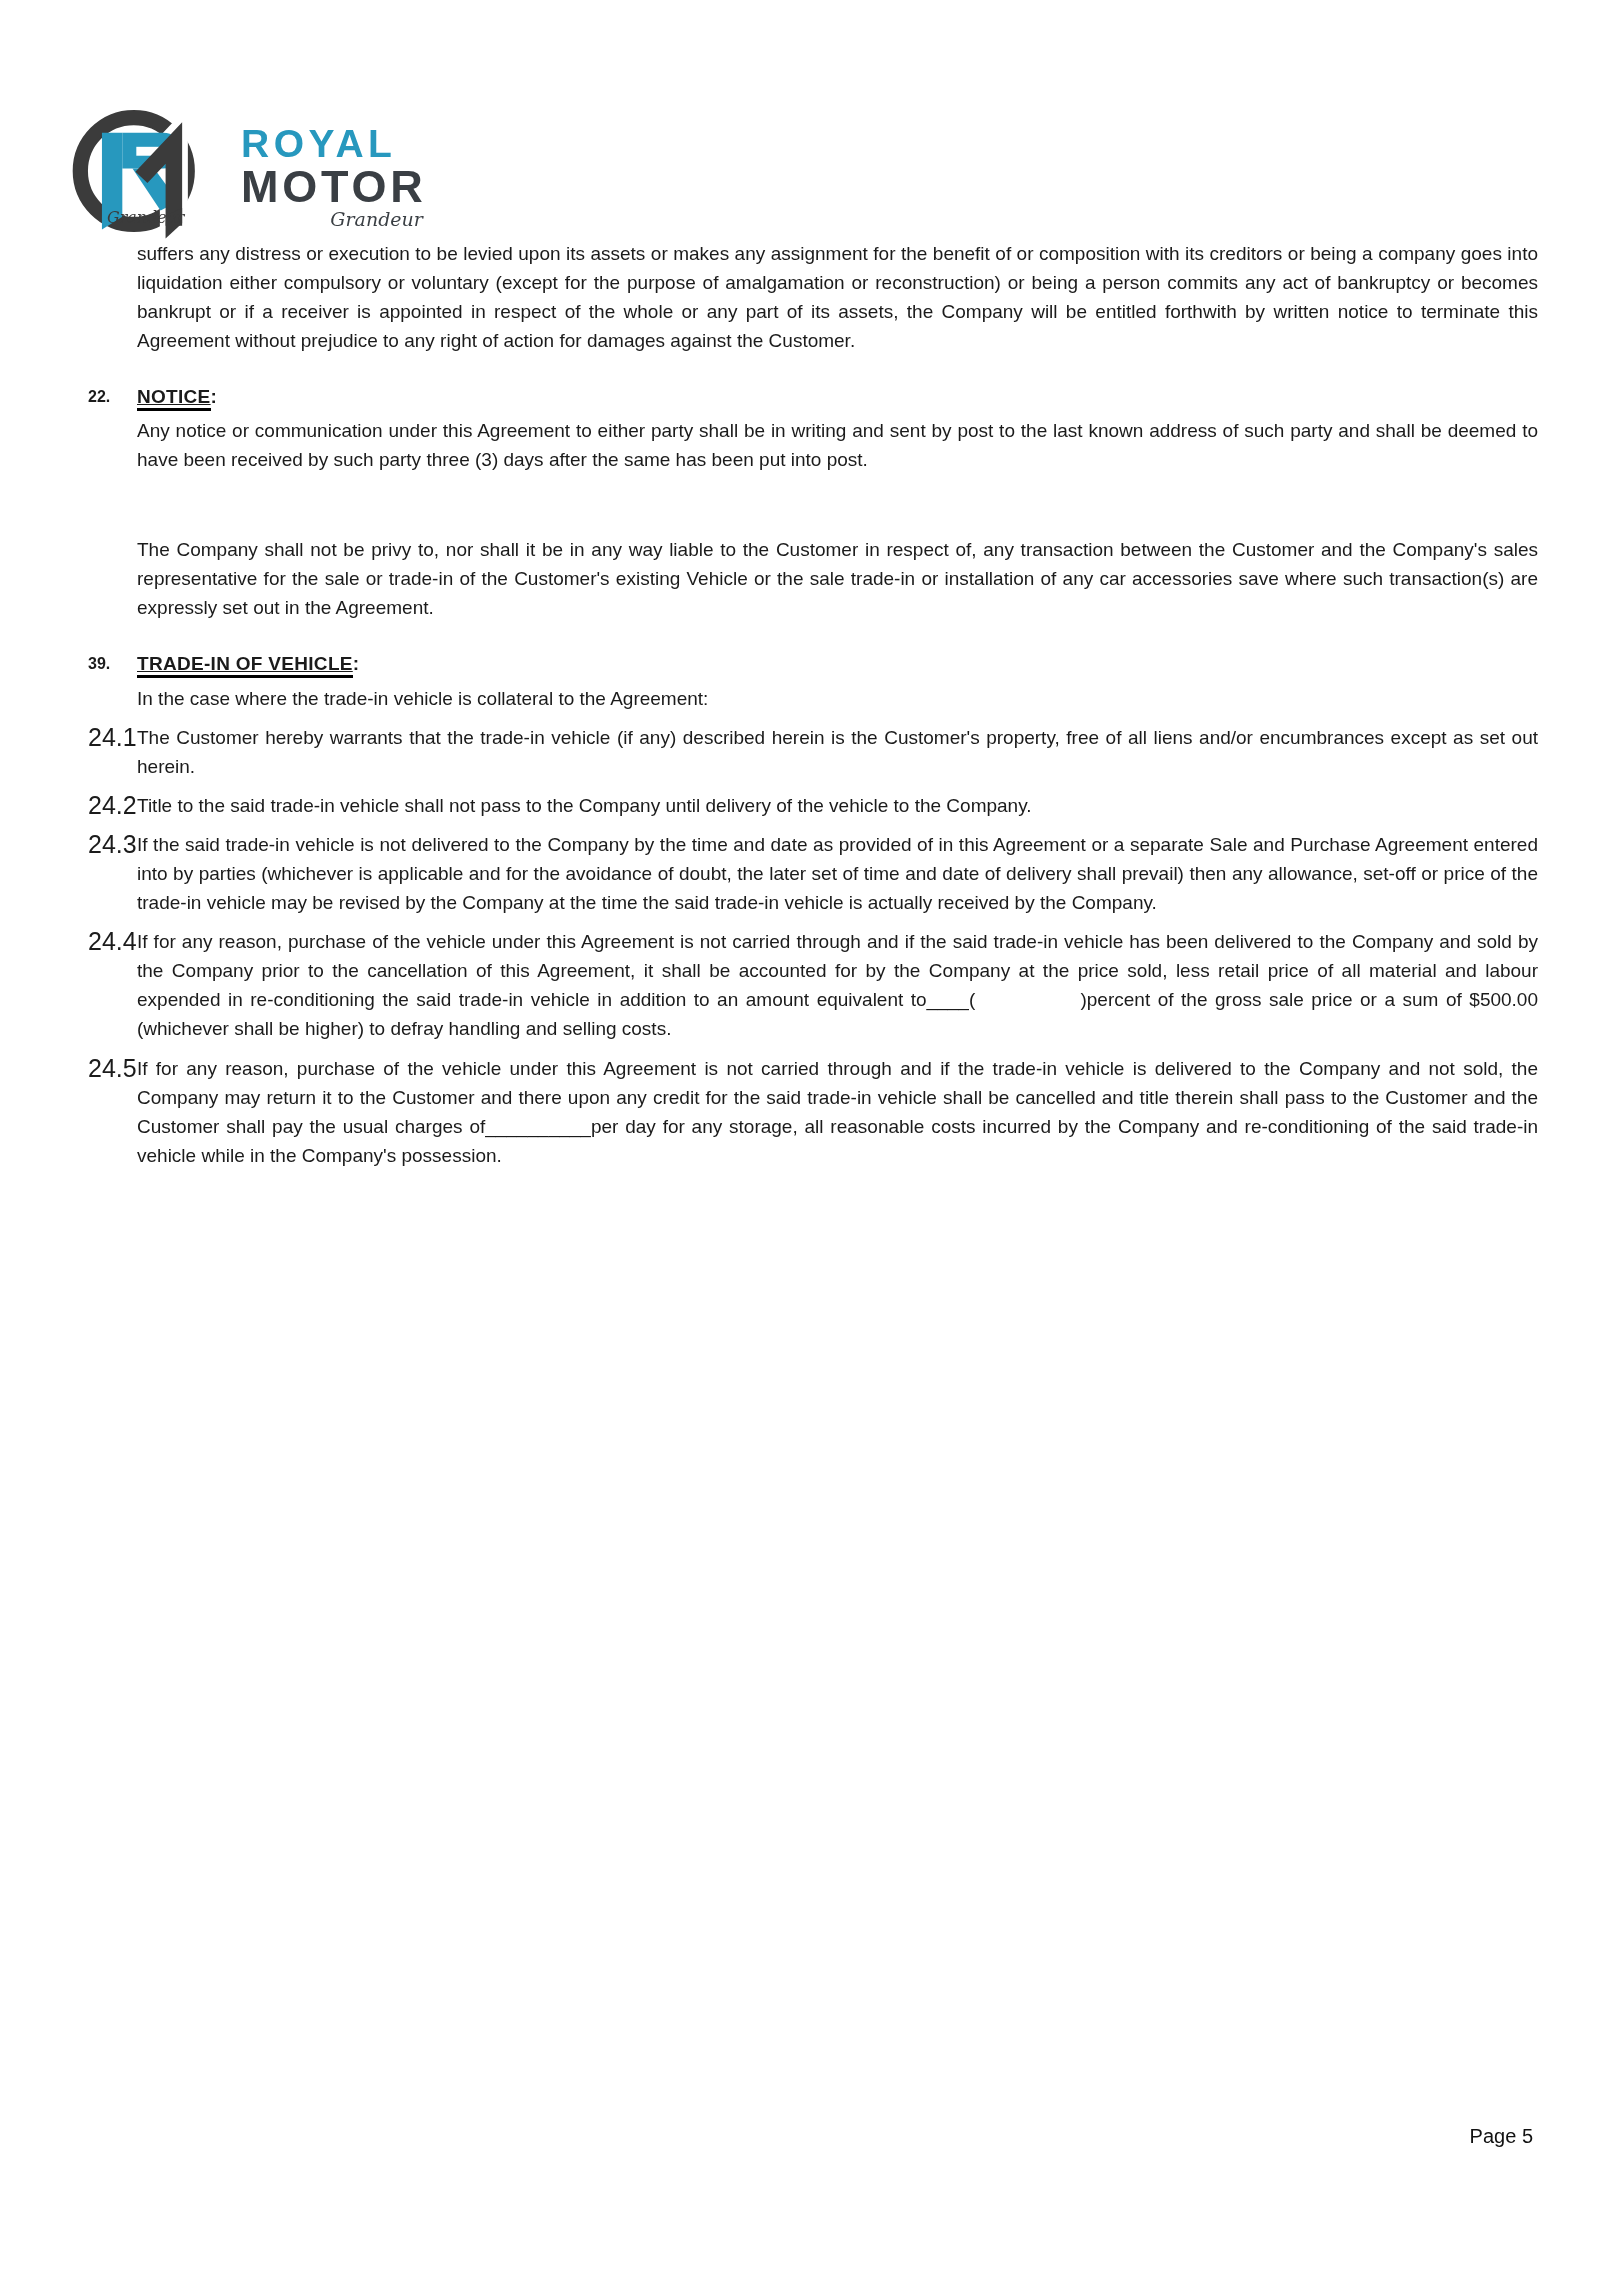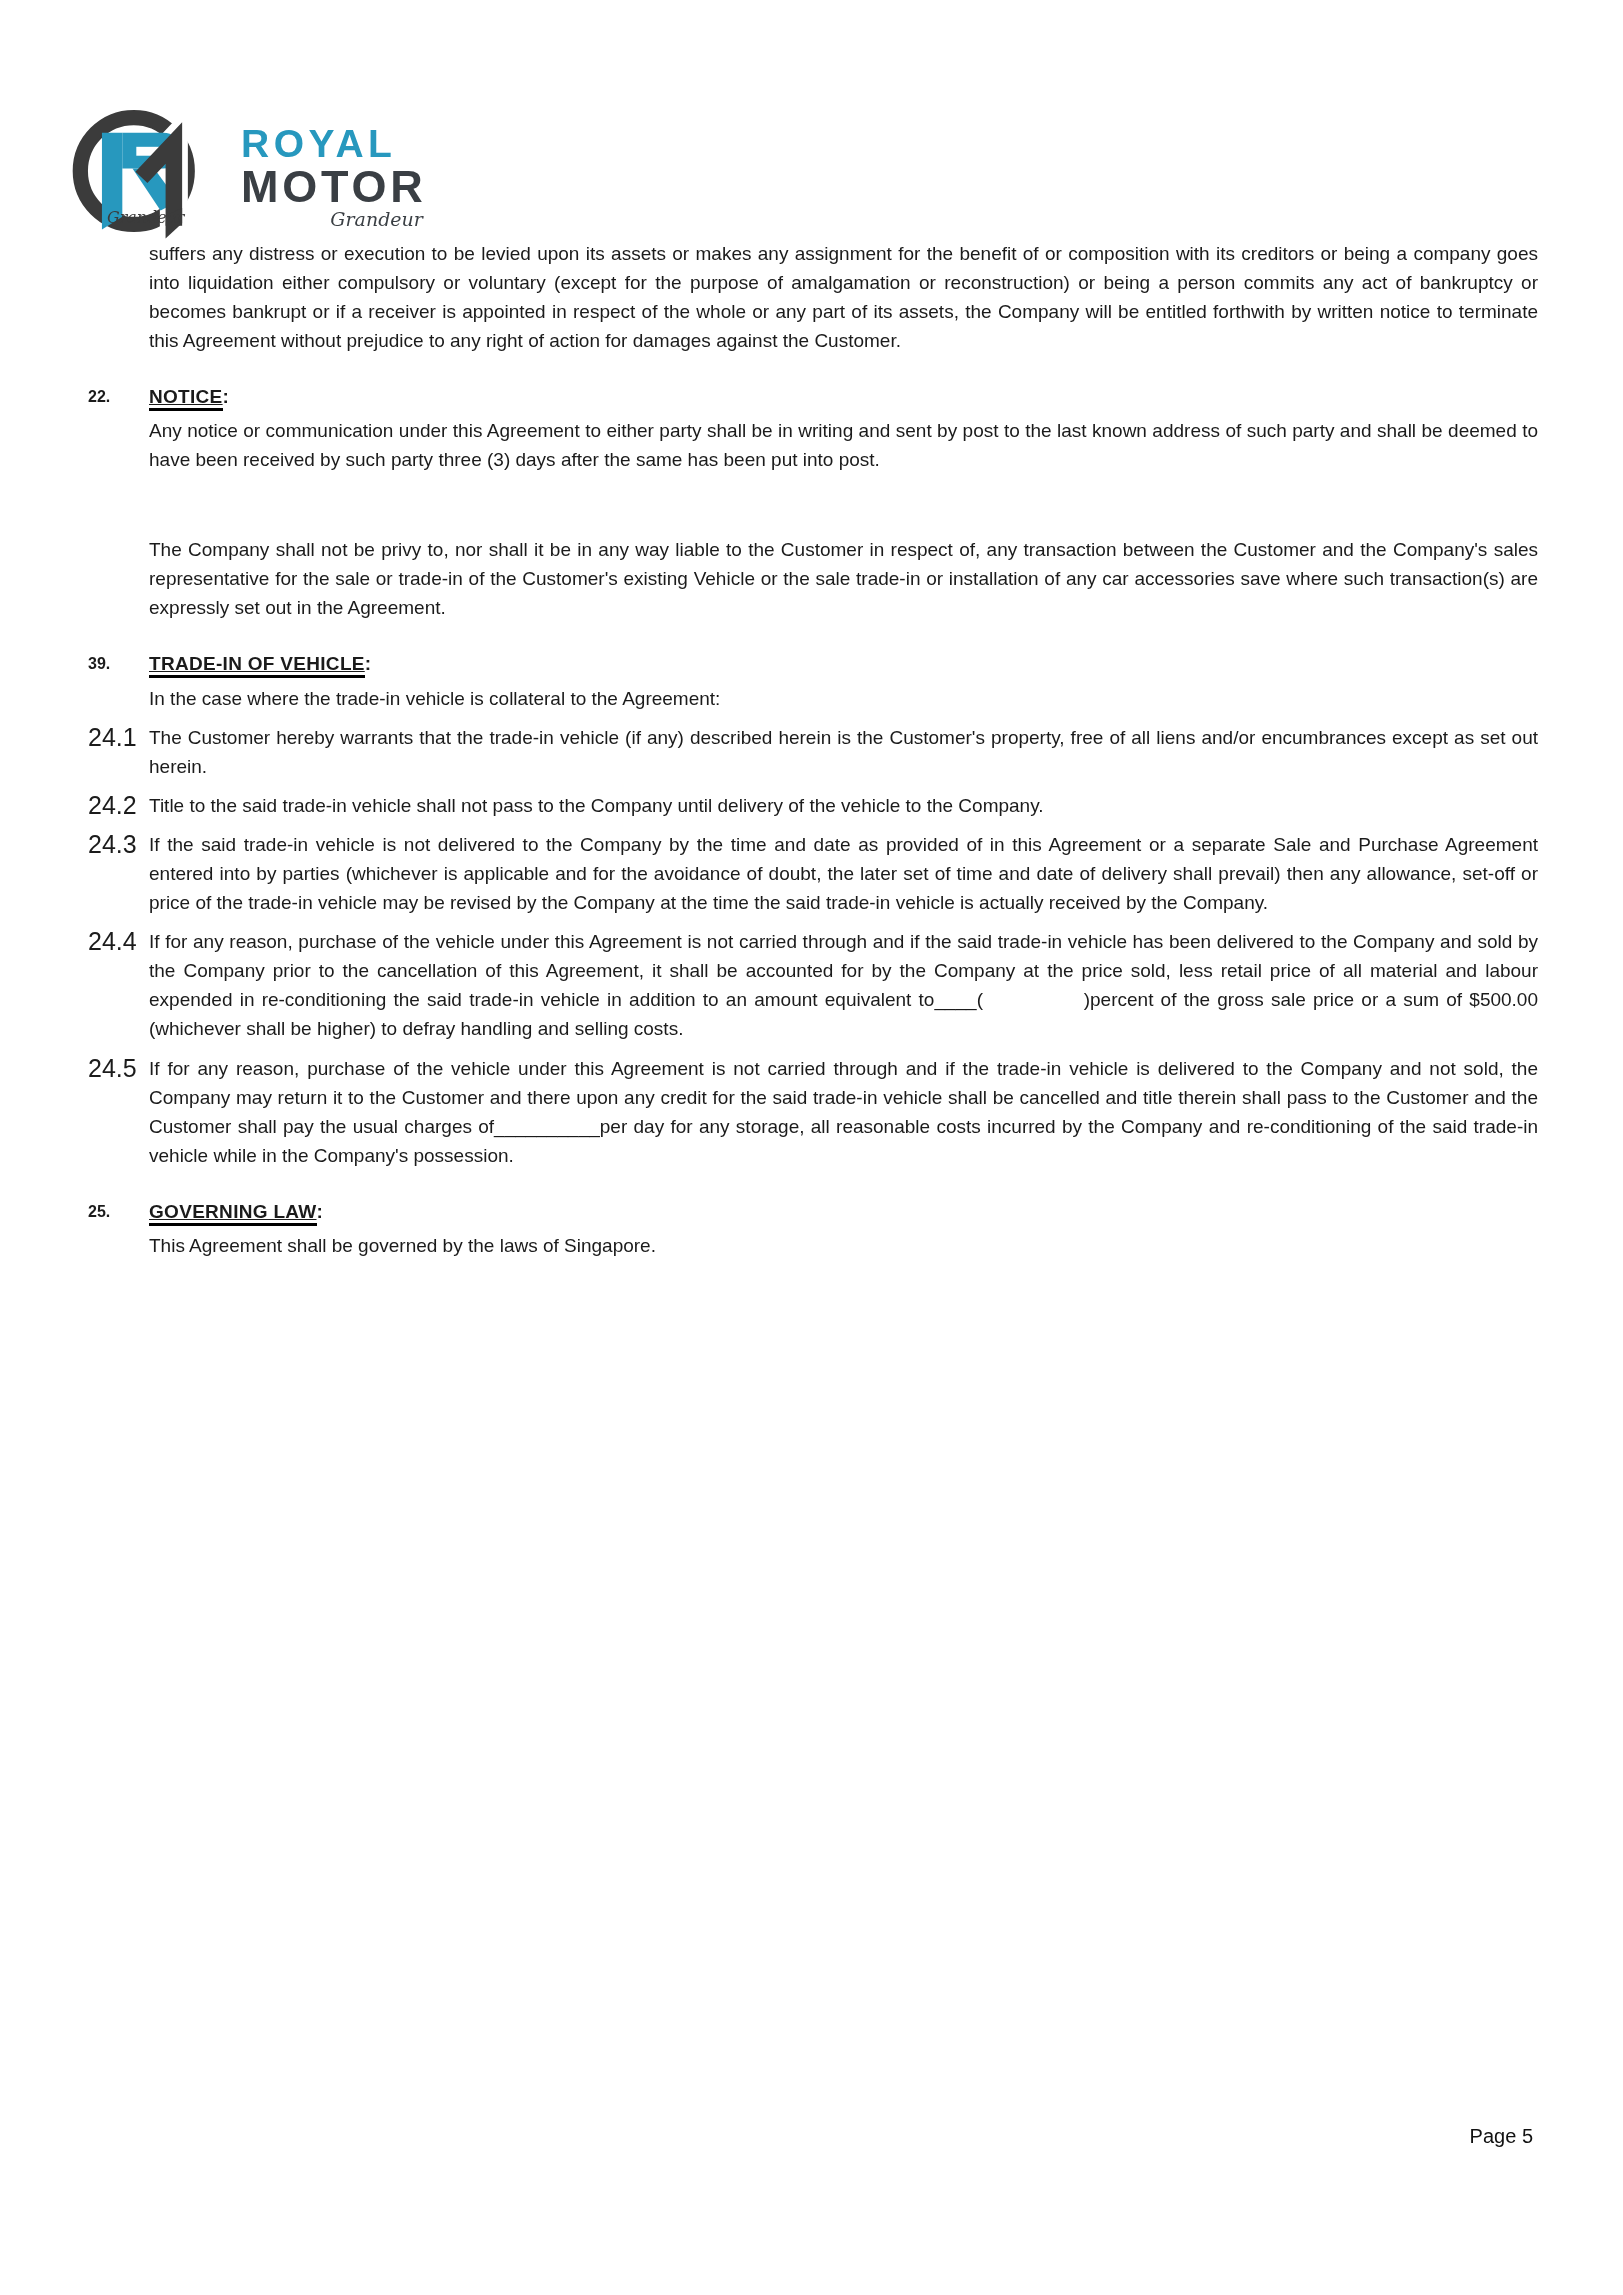--- a/index.html
+++ b/index.html
@@ -27,21 +27,21 @@
   }
   .brand-tagline {
     font-family: "DejaVu Serif", serif; font-style: italic;
     font-size: 19px; color: #3a3f44; text-align: right;
     margin-top: -1.3px; padding-right: 3.8px;
   }
   
   .content {
     position: absolute; top: 239px; left: 88px; width: 1450px;
   }
-  .row { display: grid; grid-template-columns: 49px 1fr; gap: 12px; }
+  .row { display: grid; grid-template-columns: 49px 1fr; }
   .num {
     font-size: 16px; font-weight: bold; line-height: 29px;
   }
   .clause-num {
     font-size: 25px; font-weight: normal; line-height: 29px;
   }
   .heading {
     font-size: 19px; font-weight: bold; line-height: 29px;
     letter-spacing: 0.3px;
   }
@@ -146,27 +146,17 @@
     <div class="row mt-sub">
       <div class="clause-num">24.4</div>
       <p class="body">If for any reason, purchase of the vehicle under this Agreement is not carried through and if the said trade-in vehicle has been delivered to the Company and sold by the Company prior to the cancellation of this Agreement, it shall be accounted for by the Company at the price sold, less retail price of all material and labour expended in re-conditioning the said trade-in vehicle in addition to an amount equivalent to____(&nbsp;&nbsp;&nbsp;&nbsp;&nbsp;&nbsp;&nbsp;&nbsp;&nbsp;&nbsp;&nbsp;&nbsp;&nbsp;&nbsp;)percent of the gross sale price or a sum of $500.00 (whichever shall be higher) to defray handling and selling costs.</p>
     </div>
     <div class="row mt-sub">
       <div class="clause-num">24.5</div>
       <p class="body">If for any reason, purchase of the vehicle under this Agreement is not carried through and if the trade-in vehicle is delivered to the Company and not sold, the Company may return it to the Customer and there upon any credit for the said trade-in vehicle shall be cancelled and title therein shall pass to the Customer and the Customer shall pay the usual charges of__________per day for any storage, all reasonable costs incurred by the Company and re-conditioning of the said trade-in vehicle while in the Company's possession.</p>
     </div>
   </div>
 
-  <div class="sec mt-sec">
-    <div class="row">
-      <div class="num">25.</div>
-      <div class="heading"><span class="u">GOVERNING LAW</span><span>:</span></div>
-    </div>
-    <div class="row mt-para">
-      <div class="num"></div>
-      <p class="body single">This Agreement shall be governed by the laws of Singapore.</p>
-    </div>
-  </div>
 
 </div>
 
 <div class="page-footer">Page 5</div>
 
 
 </body></html>

